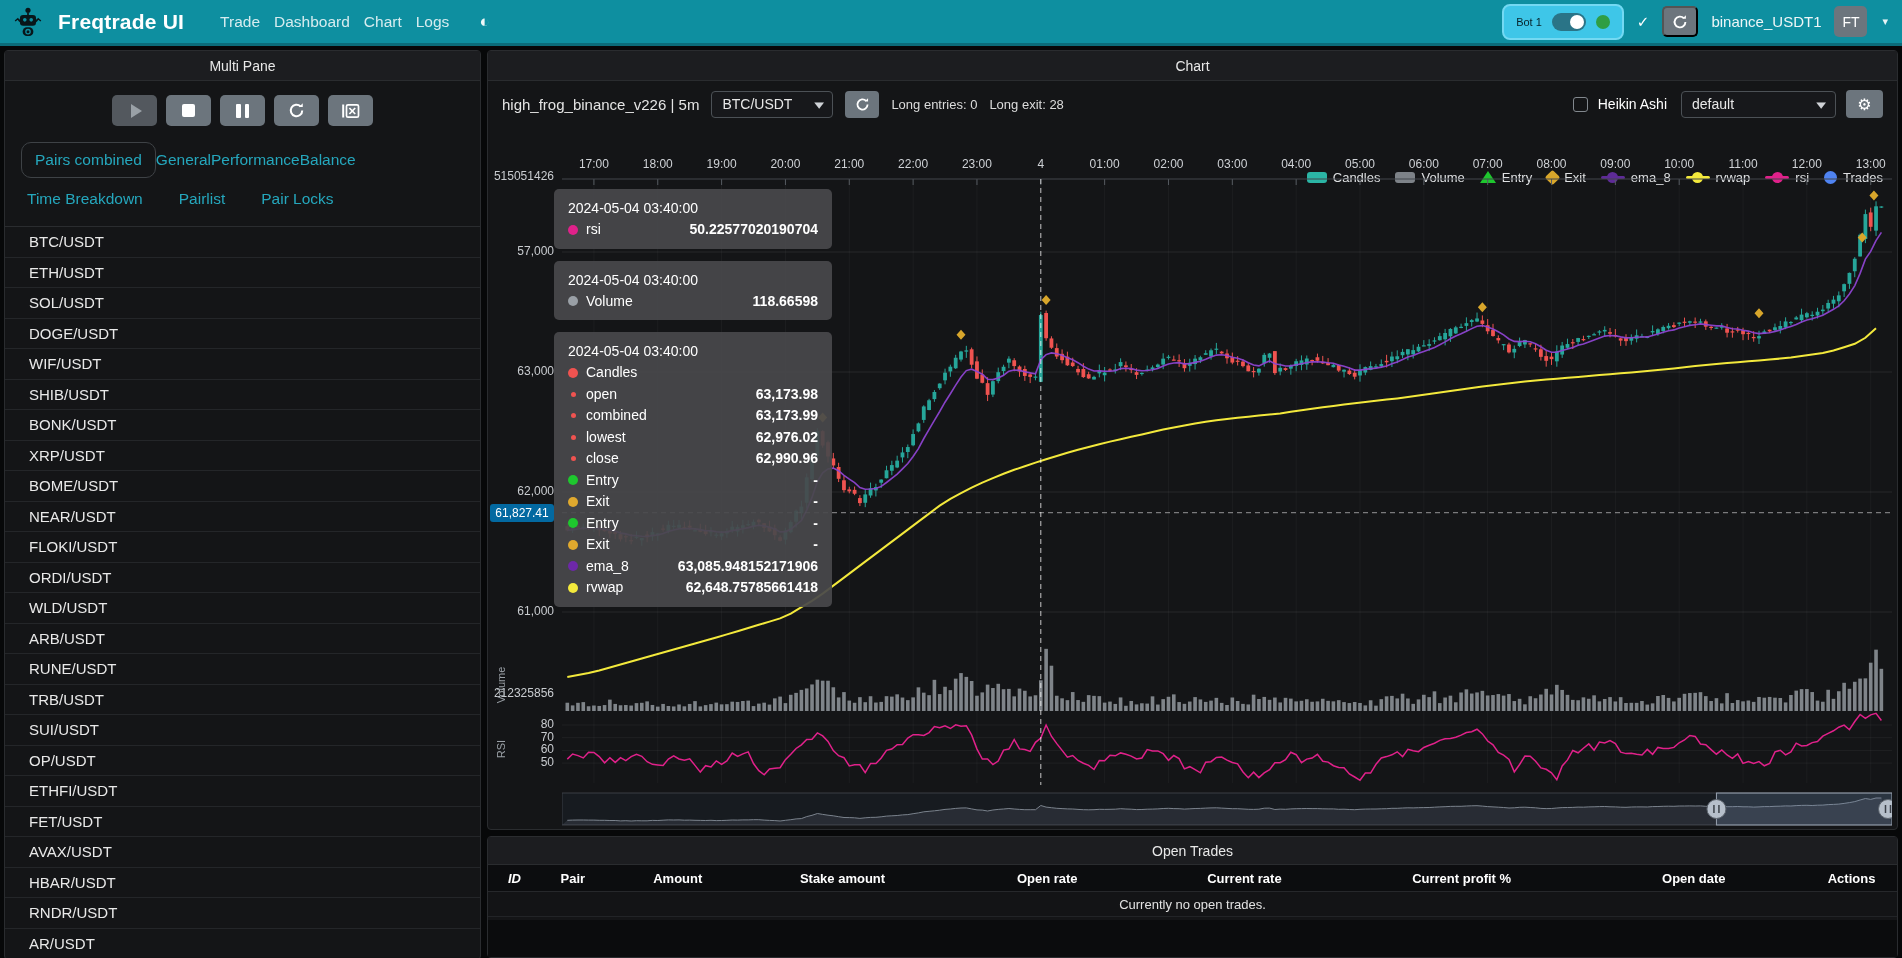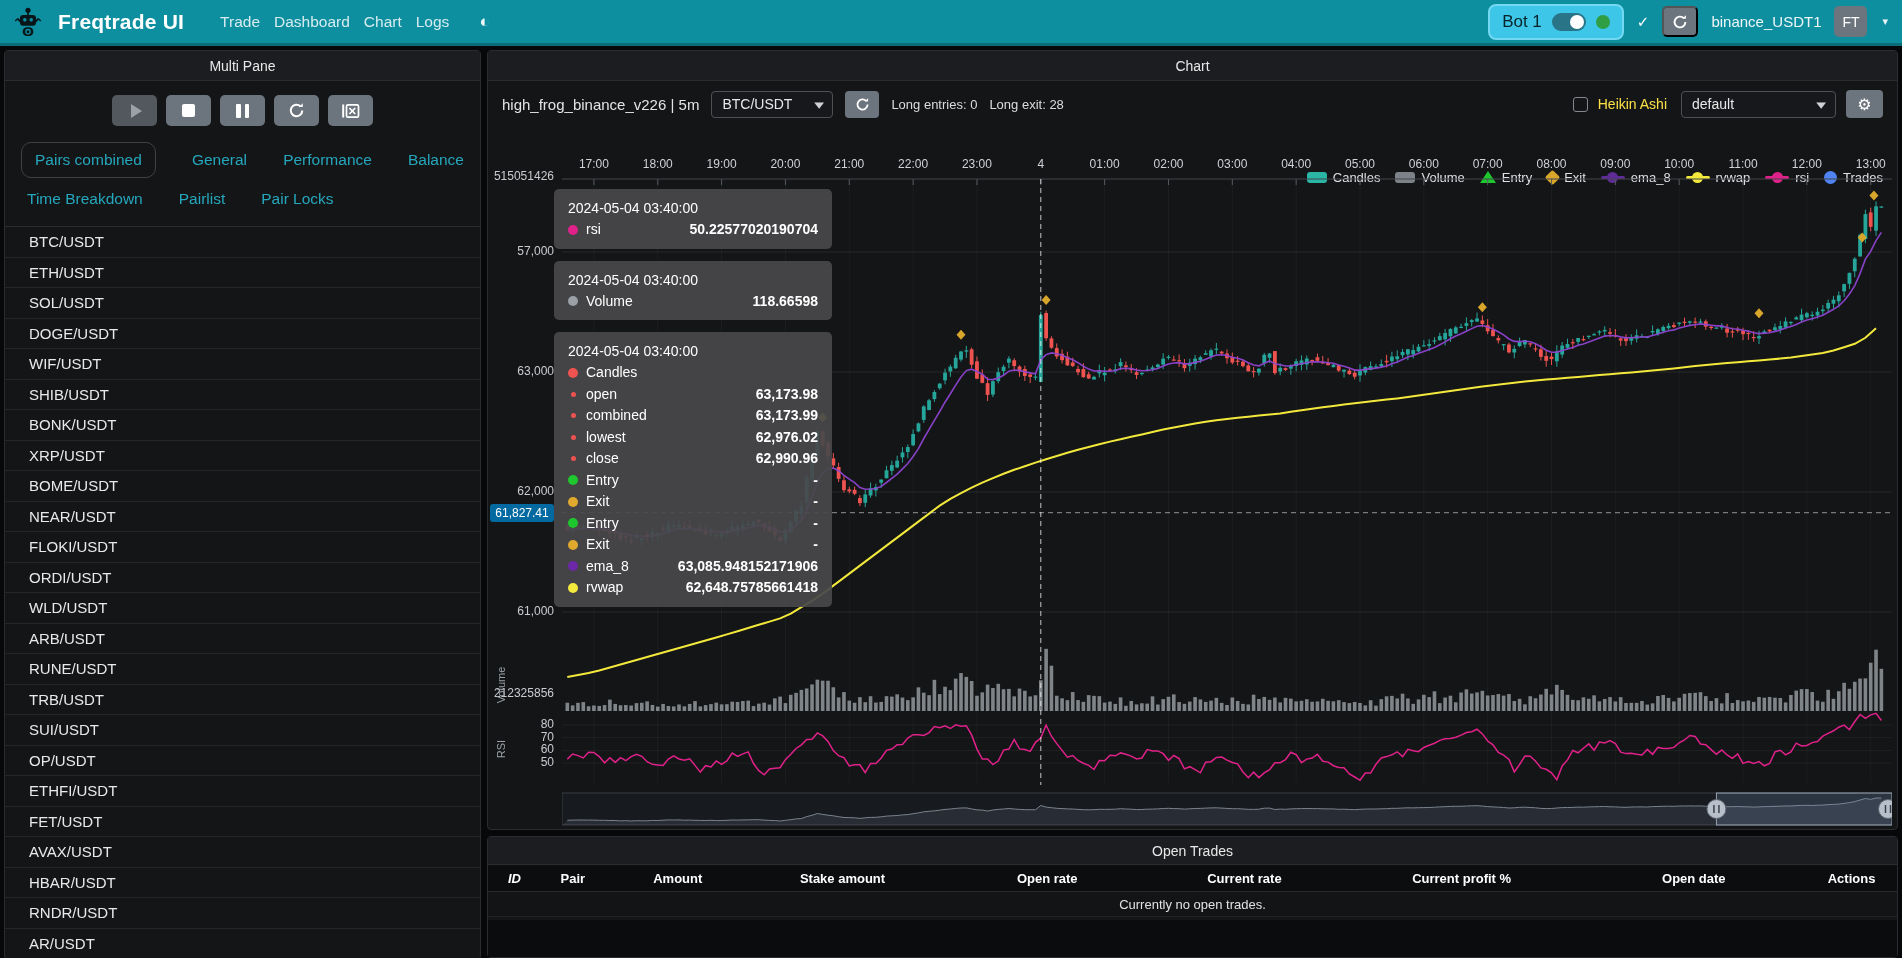--- a/index.html
+++ b/index.html
@@ -8,21 +8,21 @@
   
   .navbar { position:absolute; left:0; top:0; width:1902px; height:46px; background:#0e8fa0;
     border-bottom:3px solid #0b6c7a; display:flex; align-items:center; padding:0 14px; gap:14px; }
   .brand-logo { width:30px; height:32px; display:flex; align-items:center; }
   .brand { color:#fff; font-size:21px; font-weight:600; margin-right:22px; letter-spacing:.2px;}
   .nav-link { color:#d6ecef; font-size:15.5px; margin-right:14px; cursor:pointer; }
   .theme-icon { color:#eef7f8; font-size:17px; margin-left:2px; }
   .nav-right { margin-left:auto; display:flex; align-items:center; gap:13px; }
   .bot-pill { background:#3ec6e8; border:2px solid #73d9f2; border-radius:8px; height:36px;
     display:flex; align-items:center; gap:10px; padding:0 12px; }
-  .bot-pill .bot-name { color:#07232a; font-size:17px; }
+  .bot-pill .bot-name { color:#07232a; font-size:11px; }
   .toggle { width:34px; height:18px; background:#2a7487; border-radius:10px; position:relative; }
   .toggle .knob { position:absolute; right:2px; top:2px; width:14px; height:14px; border-radius:50%; background:#fff; }
   .status-dot { width:14px; height:14px; border-radius:50%; background:#2f9e44; }
   .nav-check { color:#fff; font-size:15px; font-weight:bold; }
   .icon-btn { width:36px; height:31px; background:#6c757d; border-radius:5px; display:flex;
     align-items:center; justify-content:center; }
   .login-name { color:#eef6f7; font-size:15px; }
   .avatar { width:33px; height:31px; background:#6c757d; border-radius:5px; color:#fff; font-size:14px;
     display:flex; align-items:center; justify-content:center; }
   .caret { color:#e8f4f6; font-size:11px; margin-left:2px; }
@@ -34,41 +34,41 @@
   #sidebar { left:4px; top:50px; width:477px; bottom:-2px; }
   .side-btn-row { margin-top:14px; display:flex; justify-content:center; gap:9px; }
   .side-btn { width:45px; height:31px; background:#6c757d; border:none; border-radius:5px;
     display:flex; align-items:center; justify-content:center; }
   .side-btn.disabled { background:#53585e; }
   .play-tri { width:0; height:0; border-top:7px solid transparent; border-bottom:7px solid transparent;
     border-left:11px solid #9aa1a7; margin-left:3px; }
   .stop-sq { width:13px; height:13px; background:#fff; border-radius:2px; }
   .pause-bars { display:flex; gap:4px; }
   .pause-bars i { width:4.5px; height:14px; background:#fff; border-radius:1px; }
-  .tabs-row1 { margin-top:16px; display:flex; align-items:center; justify-content:space-between; padding:0 16px; }
+  .tabs-row1 { margin-top:16px; display:flex; align-items:center; justify-content:flex-start; padding:0 16px; }
   .tabs-row2 { margin-top:12px; display:flex; align-items:center; gap:36px; padding:0 22px; }
   .side-tab { color:#25a7bd; font-size:15.5px; cursor:pointer; white-space:nowrap; }
   .side-tab.active { border:1px solid #3e4246; border-radius:10px; padding:8px 13px; }
   .pair-list { margin-top:18px; border-top:1px solid #2a2c2f; list-style:none; }
   .pair-list li { height:30.5px; display:flex; align-items:center; padding-left:24px;
     border-bottom:1px solid #242629; color:#e9e9e9; font-size:15px; cursor:pointer; }
   
   #chart-card { left:487px; top:50px; width:1411px; height:780px; }
   .chart-toolbar { margin-top:8px; height:30px; display:flex; align-items:center; padding:0 14px; gap:12px; }
   .strategy-label { color:#e4e4e4; font-size:15px; }
   .select { height:27px; background:#17181b; border:1px solid #4c5156; border-radius:4px;
     color:#e8e8e8; font-size:14px; display:flex; align-items:center; justify-content:space-between;
     padding:0 10px; cursor:pointer; }
   .sel-chevron { color:#cfd2d6; font-size:13px; margin-left:14px; transform:scaleX(1.5); }
   .tb-btn { width:34px; height:27px; background:#6c757d; border:none; border-radius:4px;
     display:flex; align-items:center; justify-content:center; }
   .entries-label { color:#dcdcdc; font-size:13px; }
   .toolbar-right { margin-left:auto; display:flex; align-items:center; gap:10px; }
   .checkbox { width:15px; height:15px; border:1.5px solid #82888e; border-radius:3px; background:transparent; }
-  .check-label { color:#fde047; font-size:14px; margin-right:4px; }
+  .check-label { color:#ffffff; font-size:14px; margin-right:4px; }
   .gear-btn { width:37px; height:28px; background:#6c757d; border:none; border-radius:4px;
     color:#fff; font-size:16px; display:flex; align-items:center; justify-content:center; }
   .legend-row { position:absolute; left:0; right:14px; top:114px; height:24px; display:flex;
     align-items:center; justify-content:flex-end; gap:15px; }
   .legend-item { display:flex; align-items:center; gap:6px; color:#dfe1e3; font-size:13px; cursor:pointer; }
   .sw-rect { width:20px; height:11px; border-radius:3px; display:inline-block; }
   .sw-tri { width:0; height:0; border-left:8px solid transparent; border-right:8px solid transparent;
     border-bottom:12px solid; display:inline-block; }
   .sw-dia { width:11px; height:11px; border-radius:2px; transform:rotate(45deg); display:inline-block; }
   .sw-line { width:24px; height:3px; border-radius:2px; position:relative; display:inline-block; }

